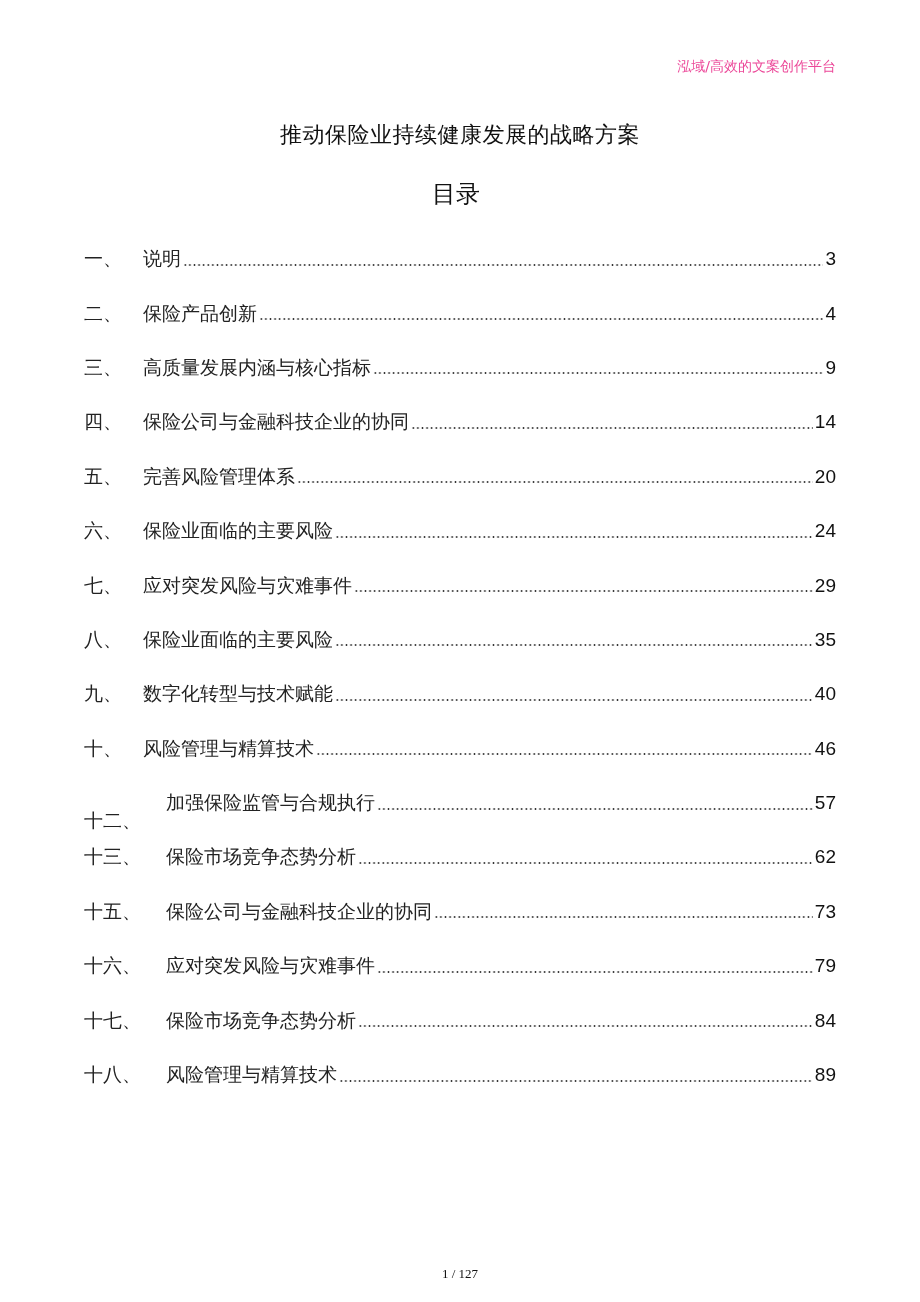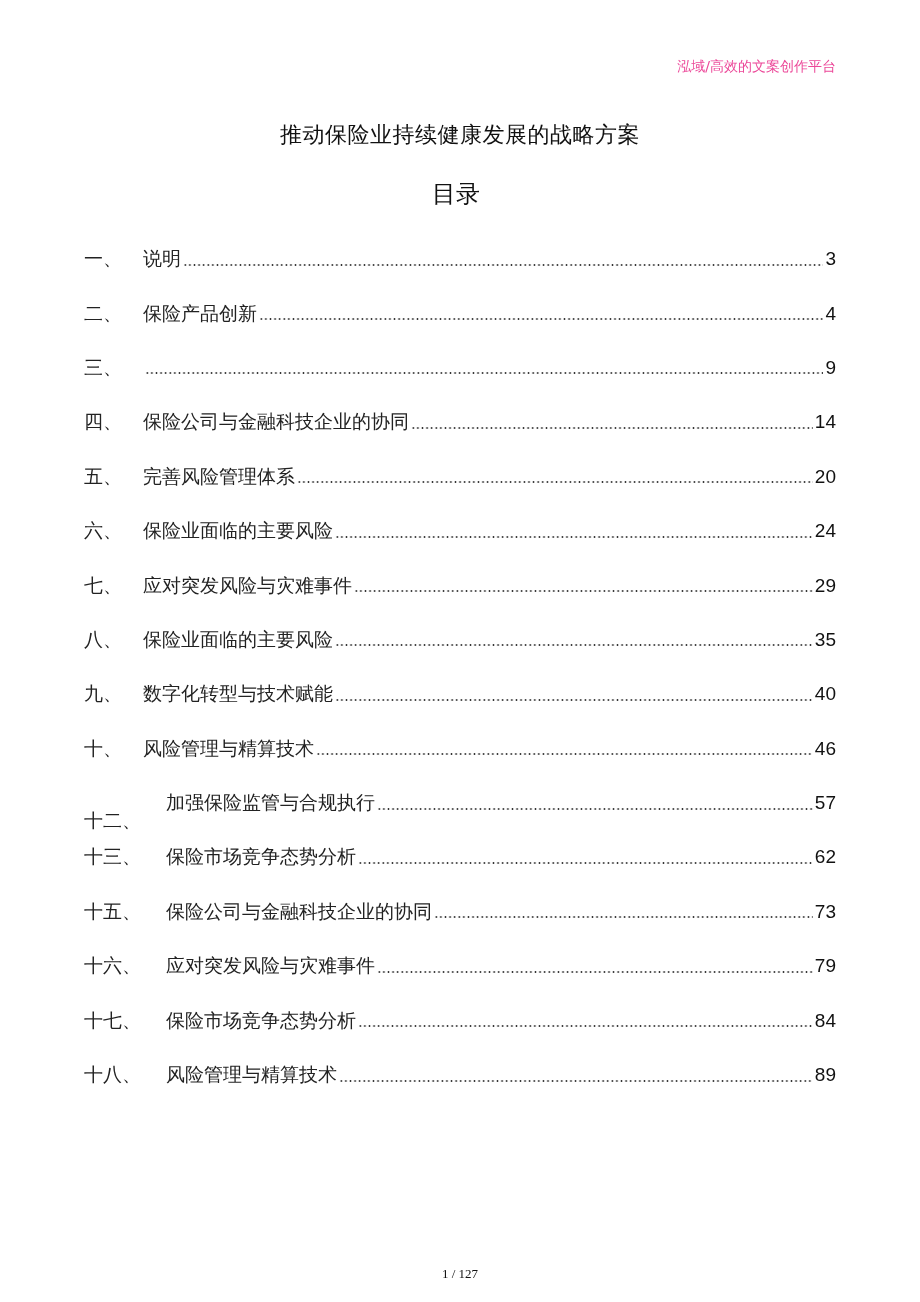--- a/index.html
+++ b/index.html
@@ -57,20 +57,21 @@
         <span class="toc-page">3</span>
       </div>
       <div class="toc-row">
         <span class="toc-num" style="width: 59px;">二、</span>
         <span class="toc-text">保险产品创新</span>
         <span class="toc-leader"></span>
         <span class="toc-page">4</span>
       </div>
       <div class="toc-row">
         <span class="toc-num" style="width: 59px;">三、</span>
+        <span class="toc-text">高质量发展内涵与核心指标</span>
         <span class="toc-leader"></span>
         <span class="toc-page">9</span>
       </div>
       <div class="toc-row">
         <span class="toc-num" style="width: 59px;">四、</span>
         <span class="toc-text">保险公司与金融科技企业的协同</span>
         <span class="toc-leader"></span>
         <span class="toc-page">14</span>
       </div>
       <div class="toc-row">

